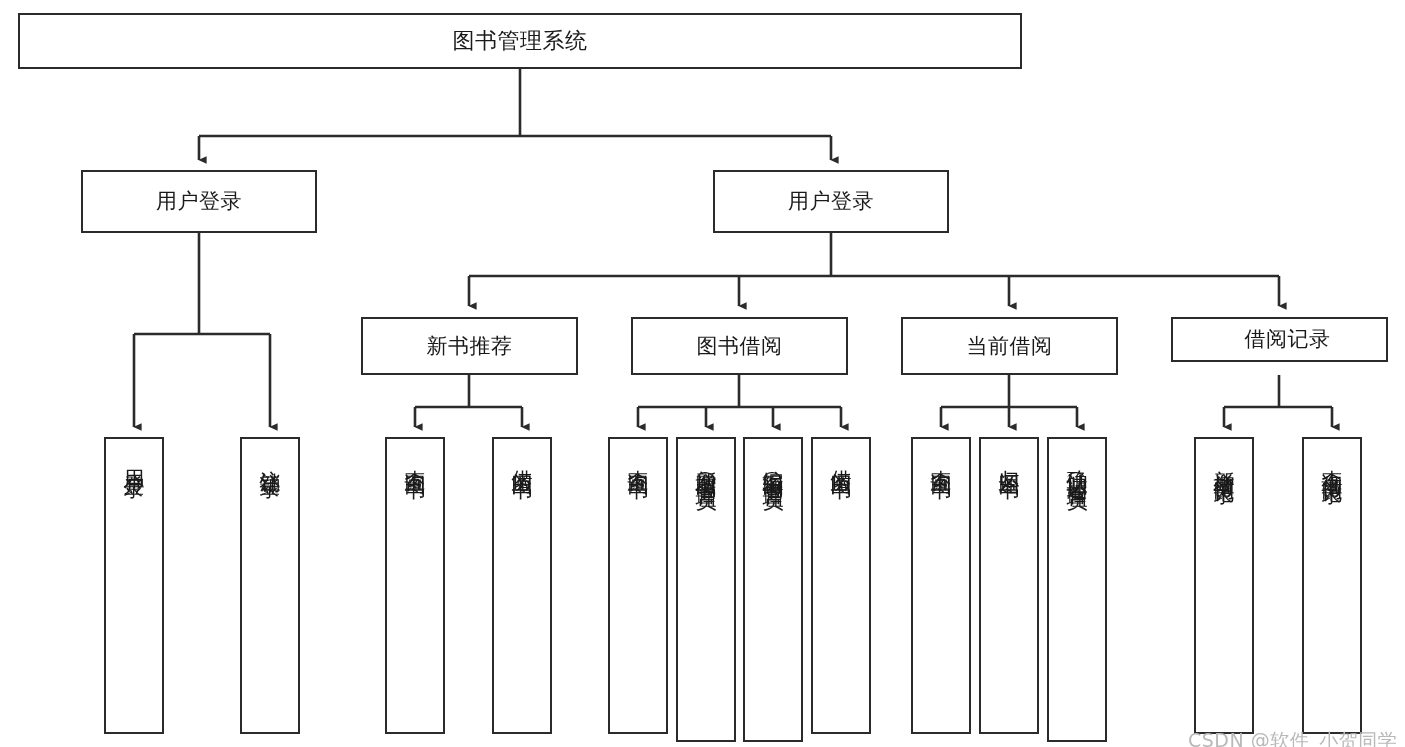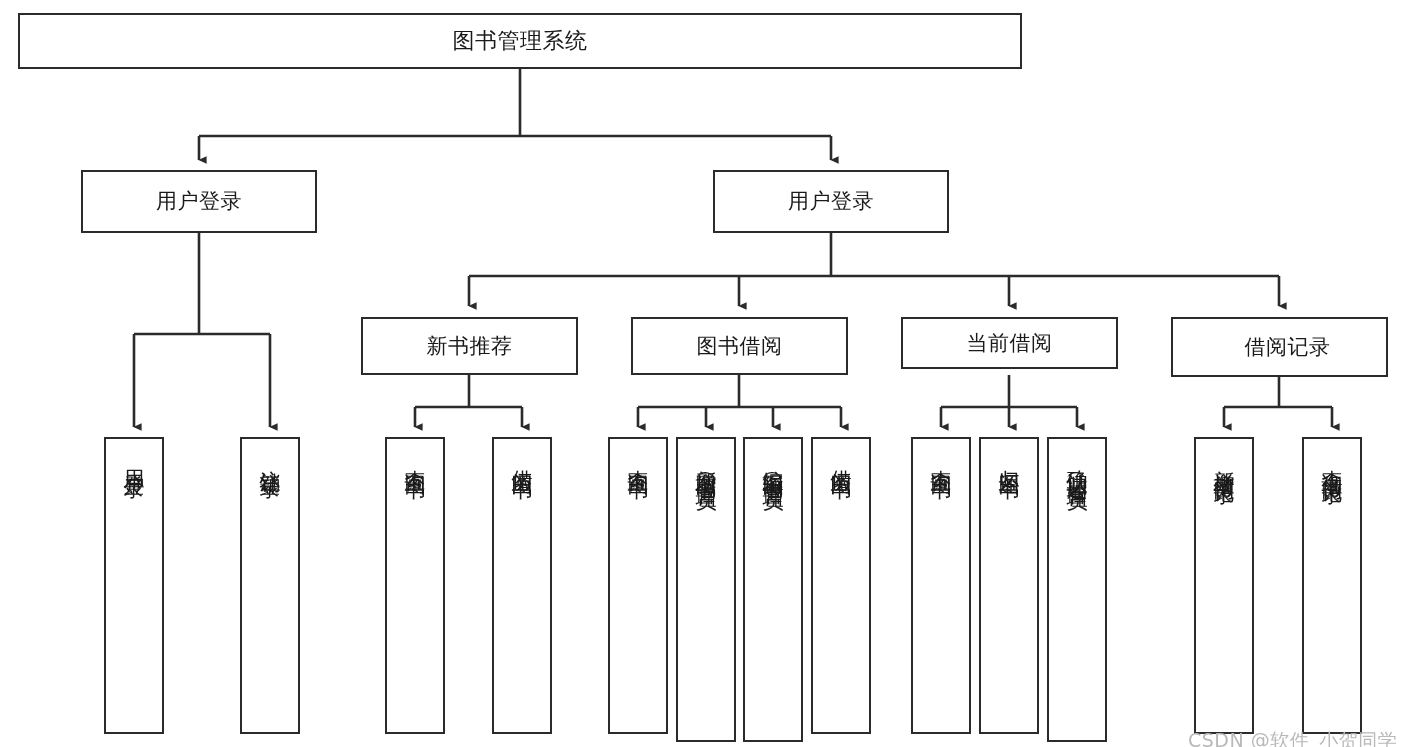--- a/index.html
+++ b/index.html
@@ -140,24 +140,24 @@
   <div class="node horiz" style="left:713px; top:170px; width:236px; height:63px;">
     <span class="node-label">用户登录</span>
   </div>
 
   <div class="node horiz" style="left:631px; top:317px; width:217px; height:58px;">
     <span class="node-label">图书借阅</span>
   </div>
   <div class="node horiz" style="left:361px; top:317px; width:217px; height:58px;">
     <span class="node-label">新书推荐</span>
   </div>
-  <div class="node horiz" style="left:901px; top:317px; width:217px; height:52px;">
+  <div class="node horiz" style="left:901px; top:317px; width:217px; height:58px;">
     <span class="node-label">当前借阅</span>
   </div>
-  <div class="node horiz" style="left:1171px; top:317px; width:217px; height:60px;padding-left:16px;">
+  <div class="node horiz" style="left:1171px; top:317px; width:217px; height:45px;padding-left:16px;">
     <span class="node-label">借阅记录</span>
   </div>
 
   <div class="node leaf" style="left:104px; top:437px; width:60px; height:297px;">
     <span class="node-label">用户登录</span>
   </div>
   <div class="node leaf" style="left:240px; top:437px; width:60px; height:297px;">
     <span class="node-label">注销登录</span>
   </div>
 

